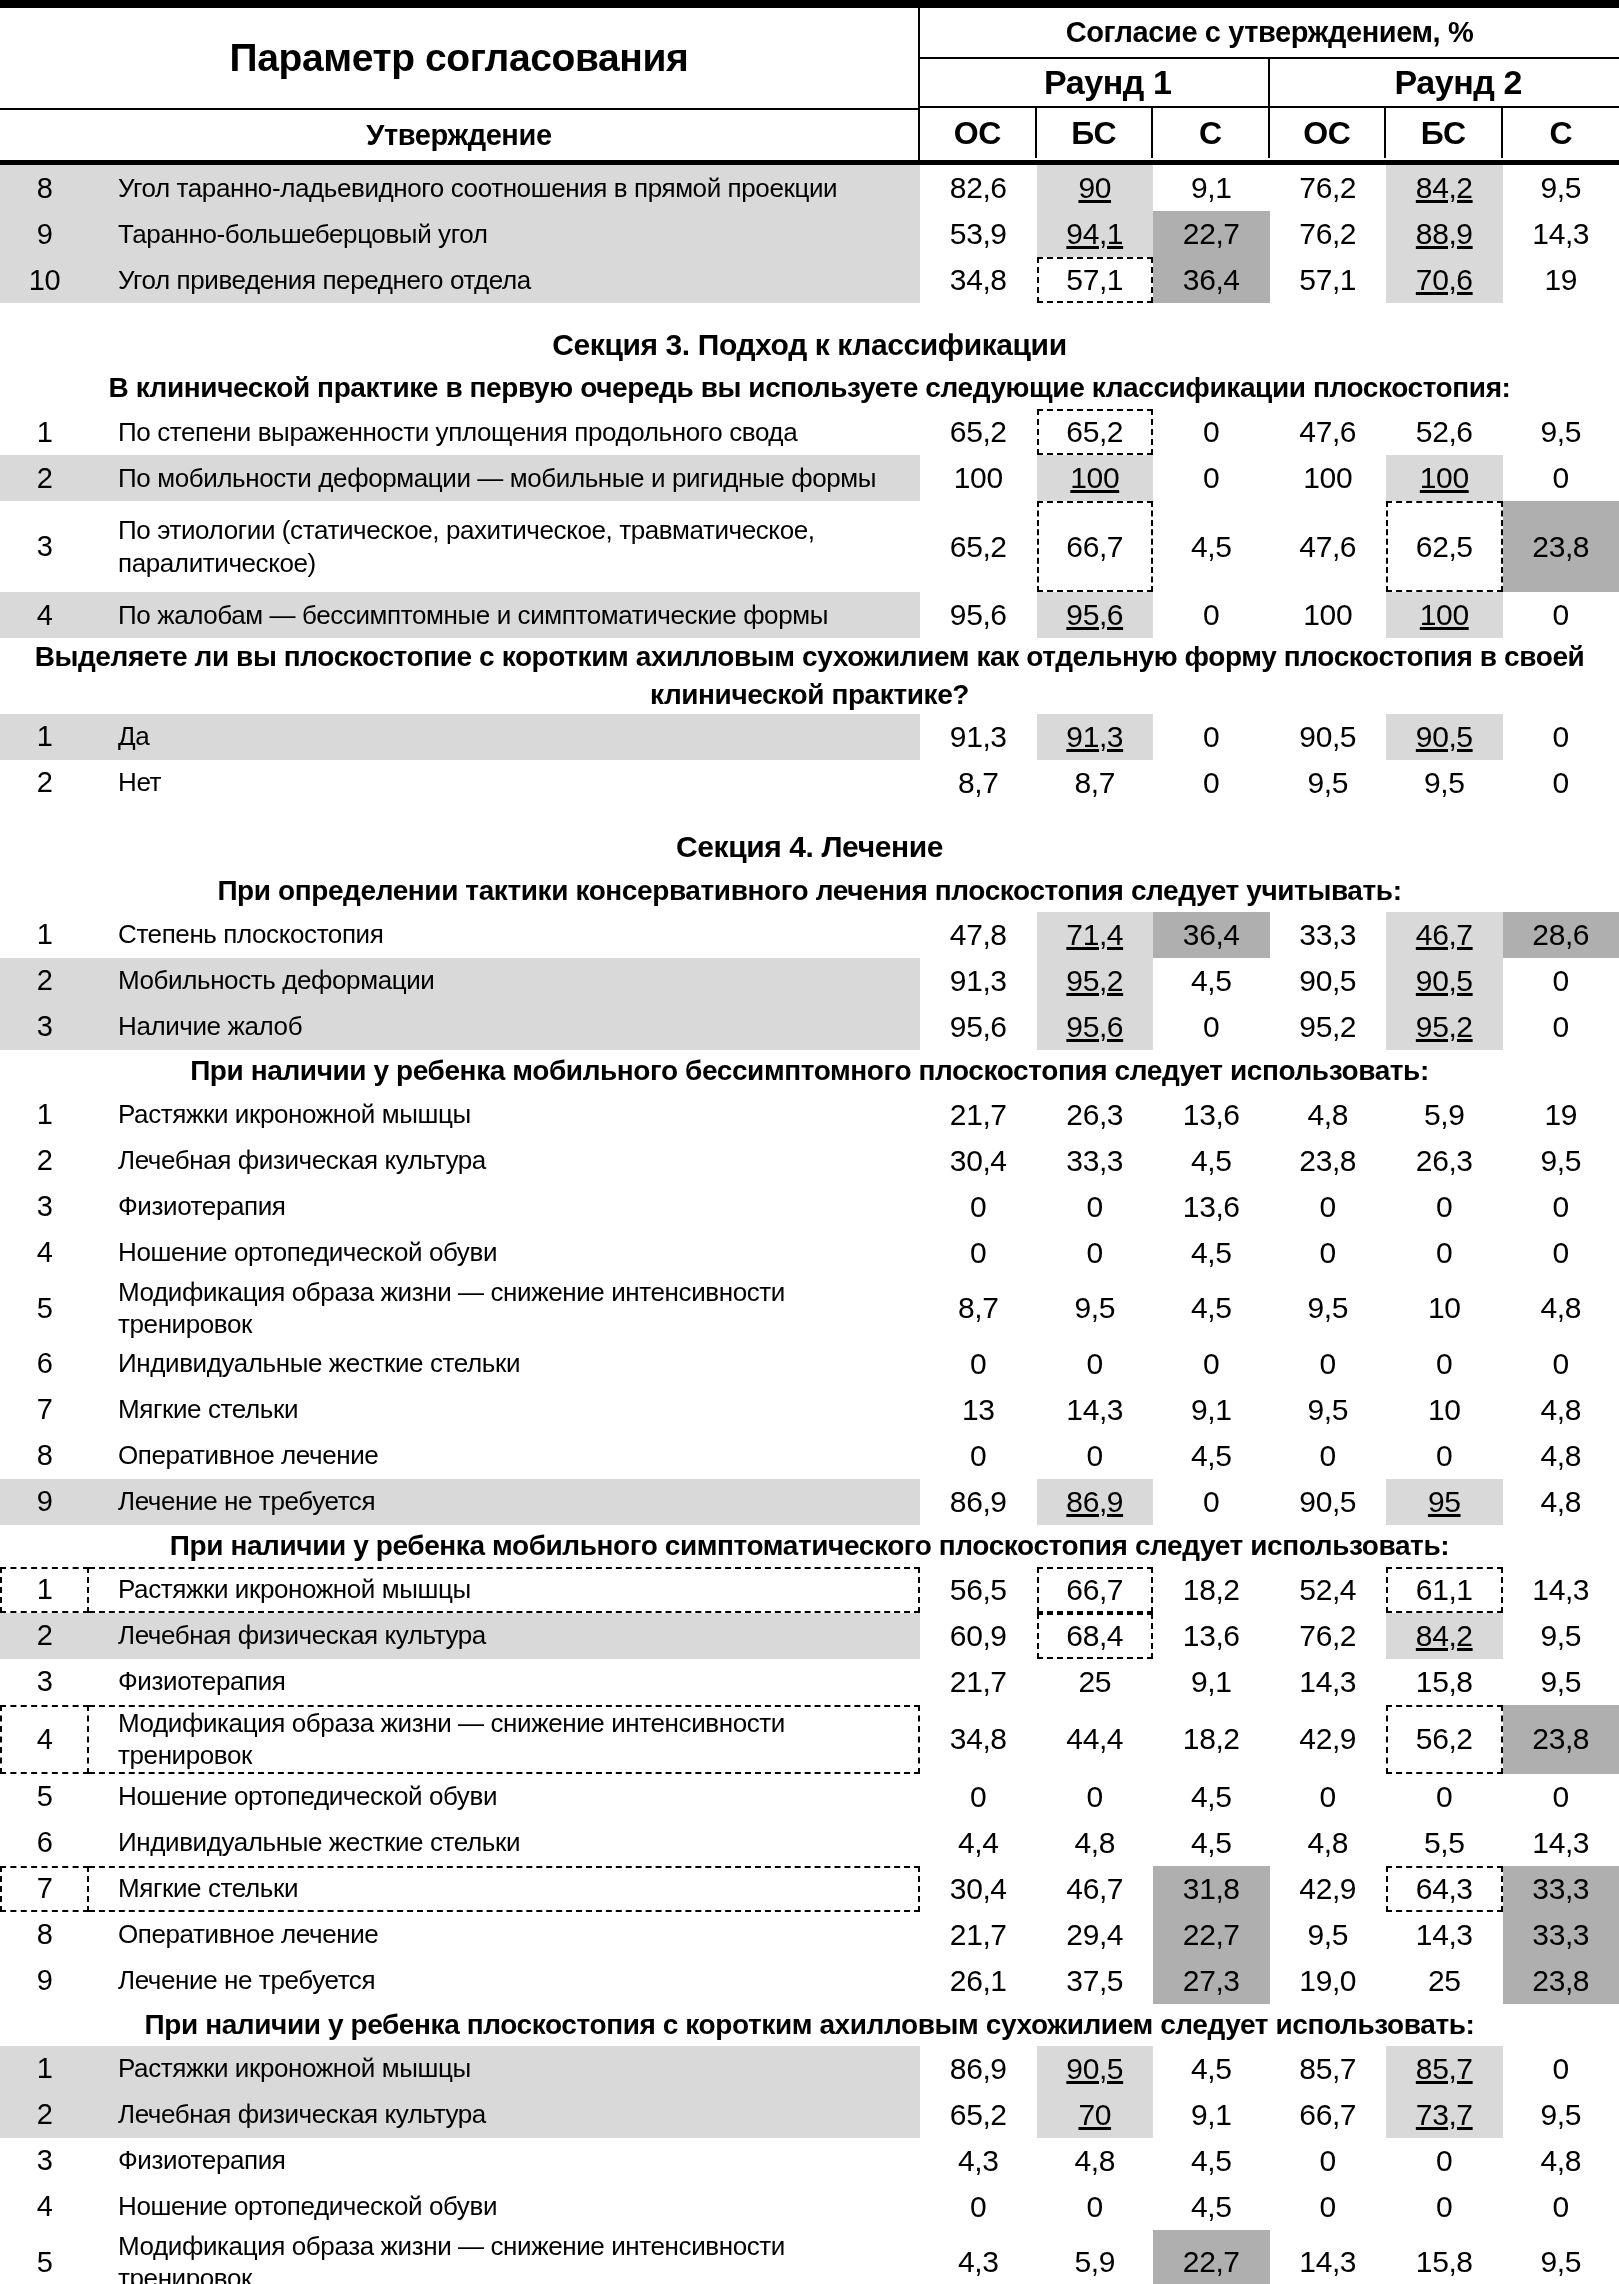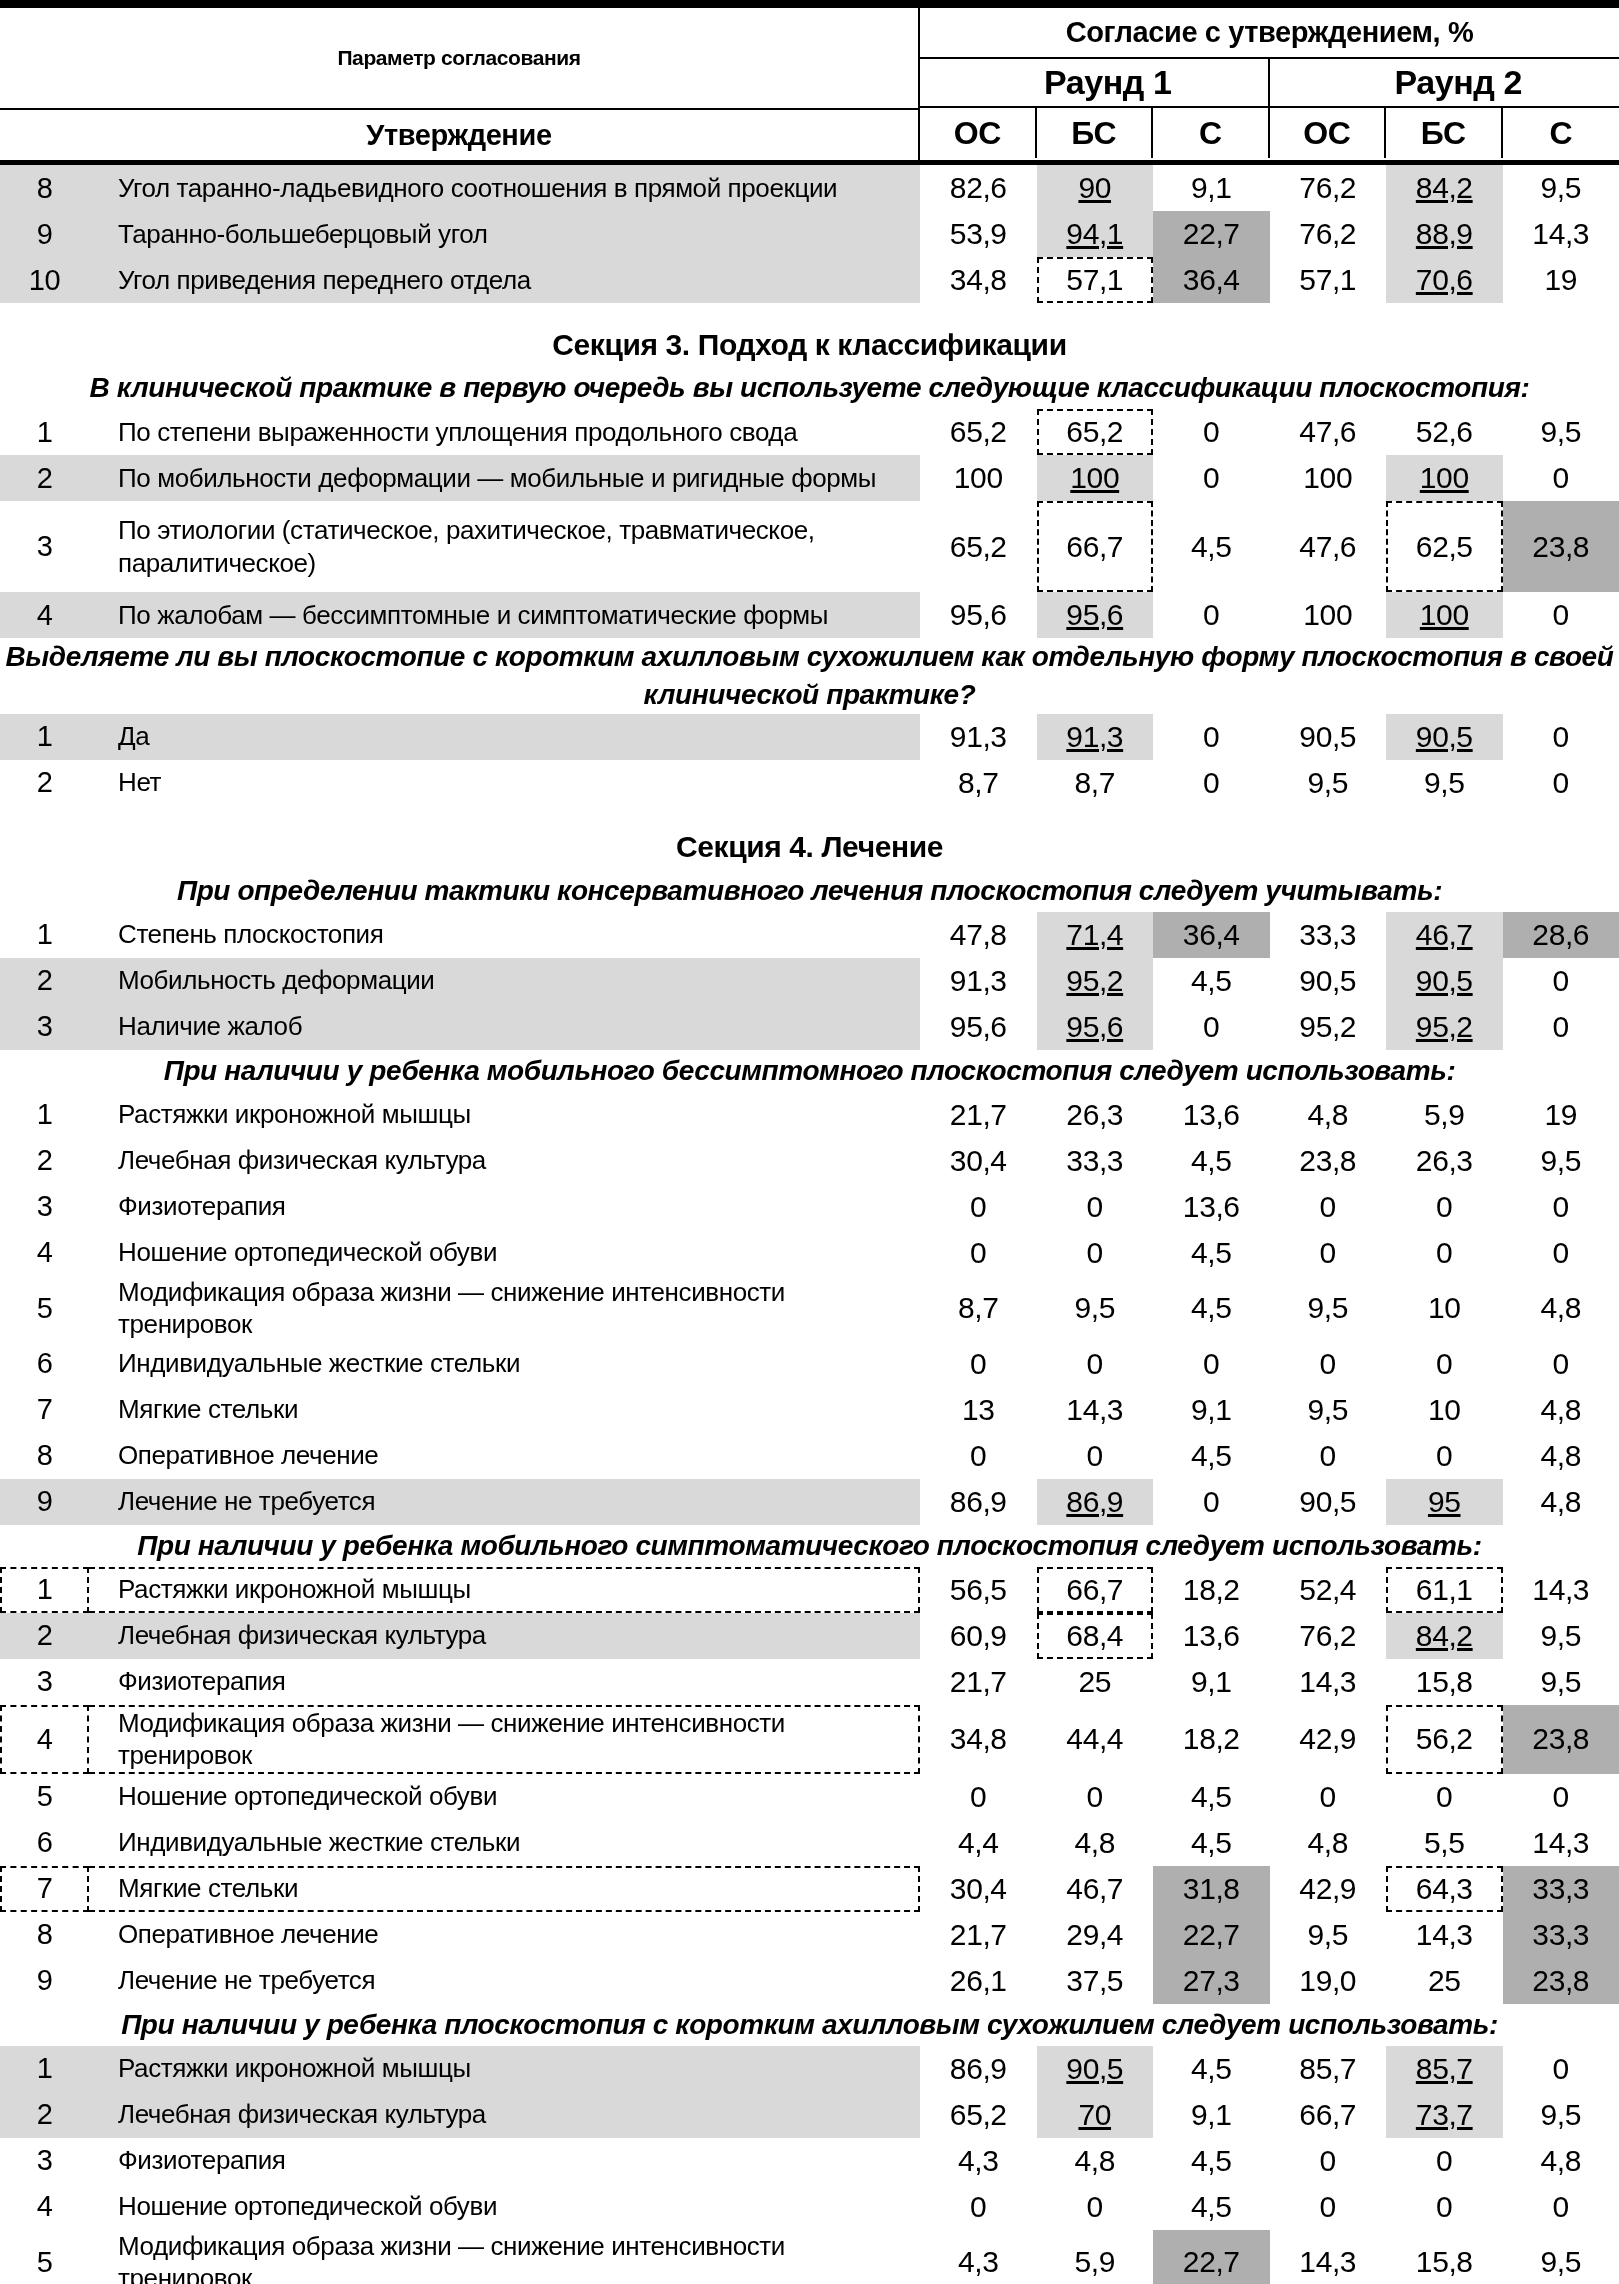--- a/index.html
+++ b/index.html
@@ -2,21 +2,21 @@
 <html style="font-size:12.8px"><head>
 <meta charset="utf-8">
 <style>
   html,body{margin:0;padding:0;background:#fff;}
   body{font-family:"Liberation Sans","DejaVu Sans",sans-serif;color:#000;}
   #table{width:1619px;box-sizing:border-box;border-top:8px solid #000;border-bottom:8px solid #000;letter-spacing:-0.4px;}
 
   
   .hdr{display:grid;grid-template-columns:920px 699px;border-bottom:5.6px solid #000;}
   .hdr-left{display:grid;grid-template-rows:102px 50px;}
-  .param{display:flex;align-items:center;justify-content:center;font-weight:bold;font-size:21px;border-right:2.4px solid #000;border-bottom:2.4px solid #000;}
+  .param{display:flex;align-items:center;justify-content:center;font-weight:bold;font-size:39px;border-right:2.4px solid #000;border-bottom:2.4px solid #000;}
   .statement{display:flex;align-items:center;justify-content:center;font-weight:bold;font-size:29px;border-right:2.4px solid #000;}
   .hdr-right{display:grid;grid-template-rows:51px 49px 50px;}
   .agree{display:flex;align-items:center;justify-content:center;font-weight:bold;font-size:29px;border-bottom:2.4px solid #000;}
   .rounds{display:grid;grid-template-columns:1fr 1fr;border-bottom:2.4px solid #000;}
   .round{display:flex;align-items:center;justify-content:center;font-weight:bold;font-size:34px;padding-left:28px;}
   .round:first-child{border-right:2.4px solid #000;}
   .subcols{display:grid;grid-template-columns:repeat(6,1fr);}
   .subcol{display:flex;align-items:center;justify-content:center;font-weight:bold;font-size:32px;border-right:2.4px solid #000;}
   .subcol:last-child{border-right:none;}
 
@@ -27,21 +27,21 @@
   .num{justify-content:center;font-size:29px;}
   .label{font-size:26px;padding-left:29px;white-space:pre-line;line-height:1.25;}
   .val{justify-content:center;font-size:30px;}
   .row.shade .num,.row.shade .label{background:#d9d9d9;}
   .bg-light{background:#d9d9d9;text-decoration:underline;}
   .bg-dark{background:#afafaf;}
   .dashed-cell{outline:2.4px dashed #000;outline-offset:-2.4px;}
   .dashed-row .num{border:2.4px dashed #000;}
   .dashed-row .label{border:2.4px dashed #000;border-left:none;}
   .sec-title{font-weight:bold;font-size:30px;text-align:center;display:flex;align-items:center;justify-content:center;min-height:45px;letter-spacing:-0.4px;margin-top:19px;}
-  .sec-sub{font-weight:bold;font-size:28px;text-align:center;display:flex;align-items:center;justify-content:center;min-height:42px;white-space:pre-line;line-height:1.35;font-style:italic;}
+  .sec-sub{font-weight:bold;font-size:28px;text-align:center;display:flex;align-items:center;justify-content:center;min-height:42px;white-space:pre-line;line-height:1.35;}
 </style>
 </head>
 <body>
 
 <div id="table">
   <div class="hdr">
     <div class="hdr-left">
       <div class="param">Параметр согласования</div>
       <div class="statement">Утверждение</div>
     </div>

